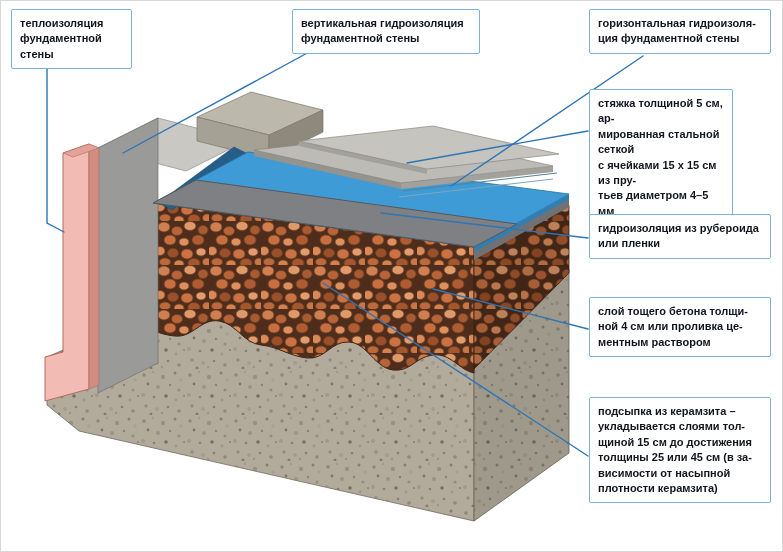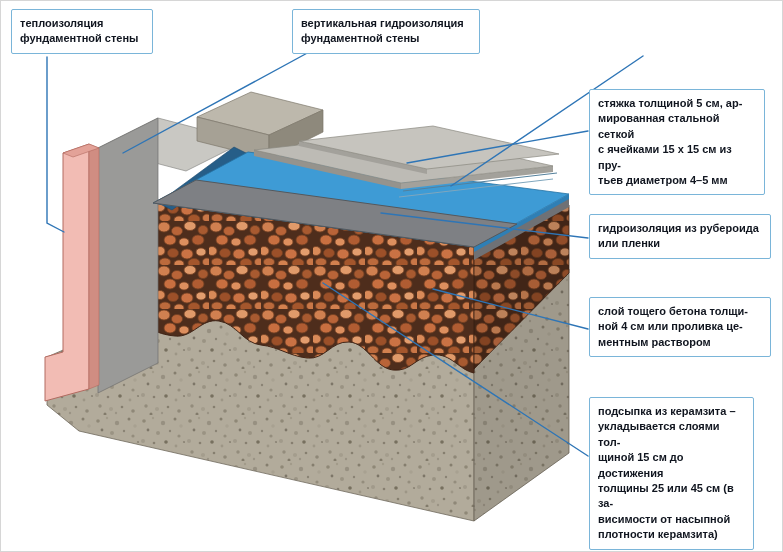--- a/index.html
+++ b/index.html
@@ -9,27 +9,27 @@
     font-family:"Liberation Sans",sans-serif;
   }
   #diagram-svg{position:absolute;left:0;top:0;}
   .callout{
     position:absolute;box-sizing:border-box;background:#ffffff;
     border:1.5px solid #7ab5d9;border-radius:2px;
     padding:6px 8px;
     font:bold 11px/1.4 "Liberation Sans",sans-serif;
     color:#10151f;white-space:pre-line;z-index:5;
   }
-  #c1{left:10px;top:8px;width:142px}
+  #c1{left:10px;top:8px;width:121px}
   #c2{left:291px;top:8px;width:188px}
   #c3{left:588px;top:8px;width:182px}
-  #c4{left:588px;top:88px;width:176px}
+  #c4{left:588px;top:88px;width:144px}
   #c5{left:588px;top:213px;width:182px}
   #c6{left:588px;top:296px;width:182px}
-  #c7{left:588px;top:396px;width:165px}
+  #c7{left:588px;top:396px;width:182px}
 </style>
 </head>
 <body>
 
 <div id="stage">
 
   <svg id="diagram-svg" width="783" height="552" viewBox="0 0 783 552" xmlns="http://www.w3.org/2000/svg">
     <defs>
       <pattern id="kz" width="52" height="44" patternUnits="userSpaceOnUse">
         <rect width="52" height="44" fill="#4e2d1c"></rect>
@@ -139,20 +139,22 @@
       <polyline stroke-width="1.4" points="587,237 380,212" stroke="#2e75b6"></polyline>
       <polyline stroke-width="1.4" points="587,328 432,288" stroke="#2e75b6"></polyline>
       <polyline stroke-width="1.4" points="587,455 322,282" stroke="#2e75b6"></polyline>
     </g>
   </svg>
 
   <div id="c1" class="callout">теплоизоляция
 фундаментной стены</div>
   <div id="c2" class="callout">вертикальная гидроизоляция
 фундаментной стены</div>
+  <div id="c3" class="callout">горизонтальная гидроизоля-
+ция фундаментной стены</div>
   <div id="c4" class="callout">стяжка толщиной 5 см, ар-
 мированная стальной сеткой
 с ячейками 15 х 15 см из пру-
 тьев диаметром 4–5 мм</div>
   <div id="c5" class="callout">гидроизоляция из рубероида
 или пленки</div>
   <div id="c6" class="callout">слой тощего бетона толщи-
 ной 4 см или проливка це-
 ментным раствором</div>
   <div id="c7" class="callout">подсыпка из керамзита –

